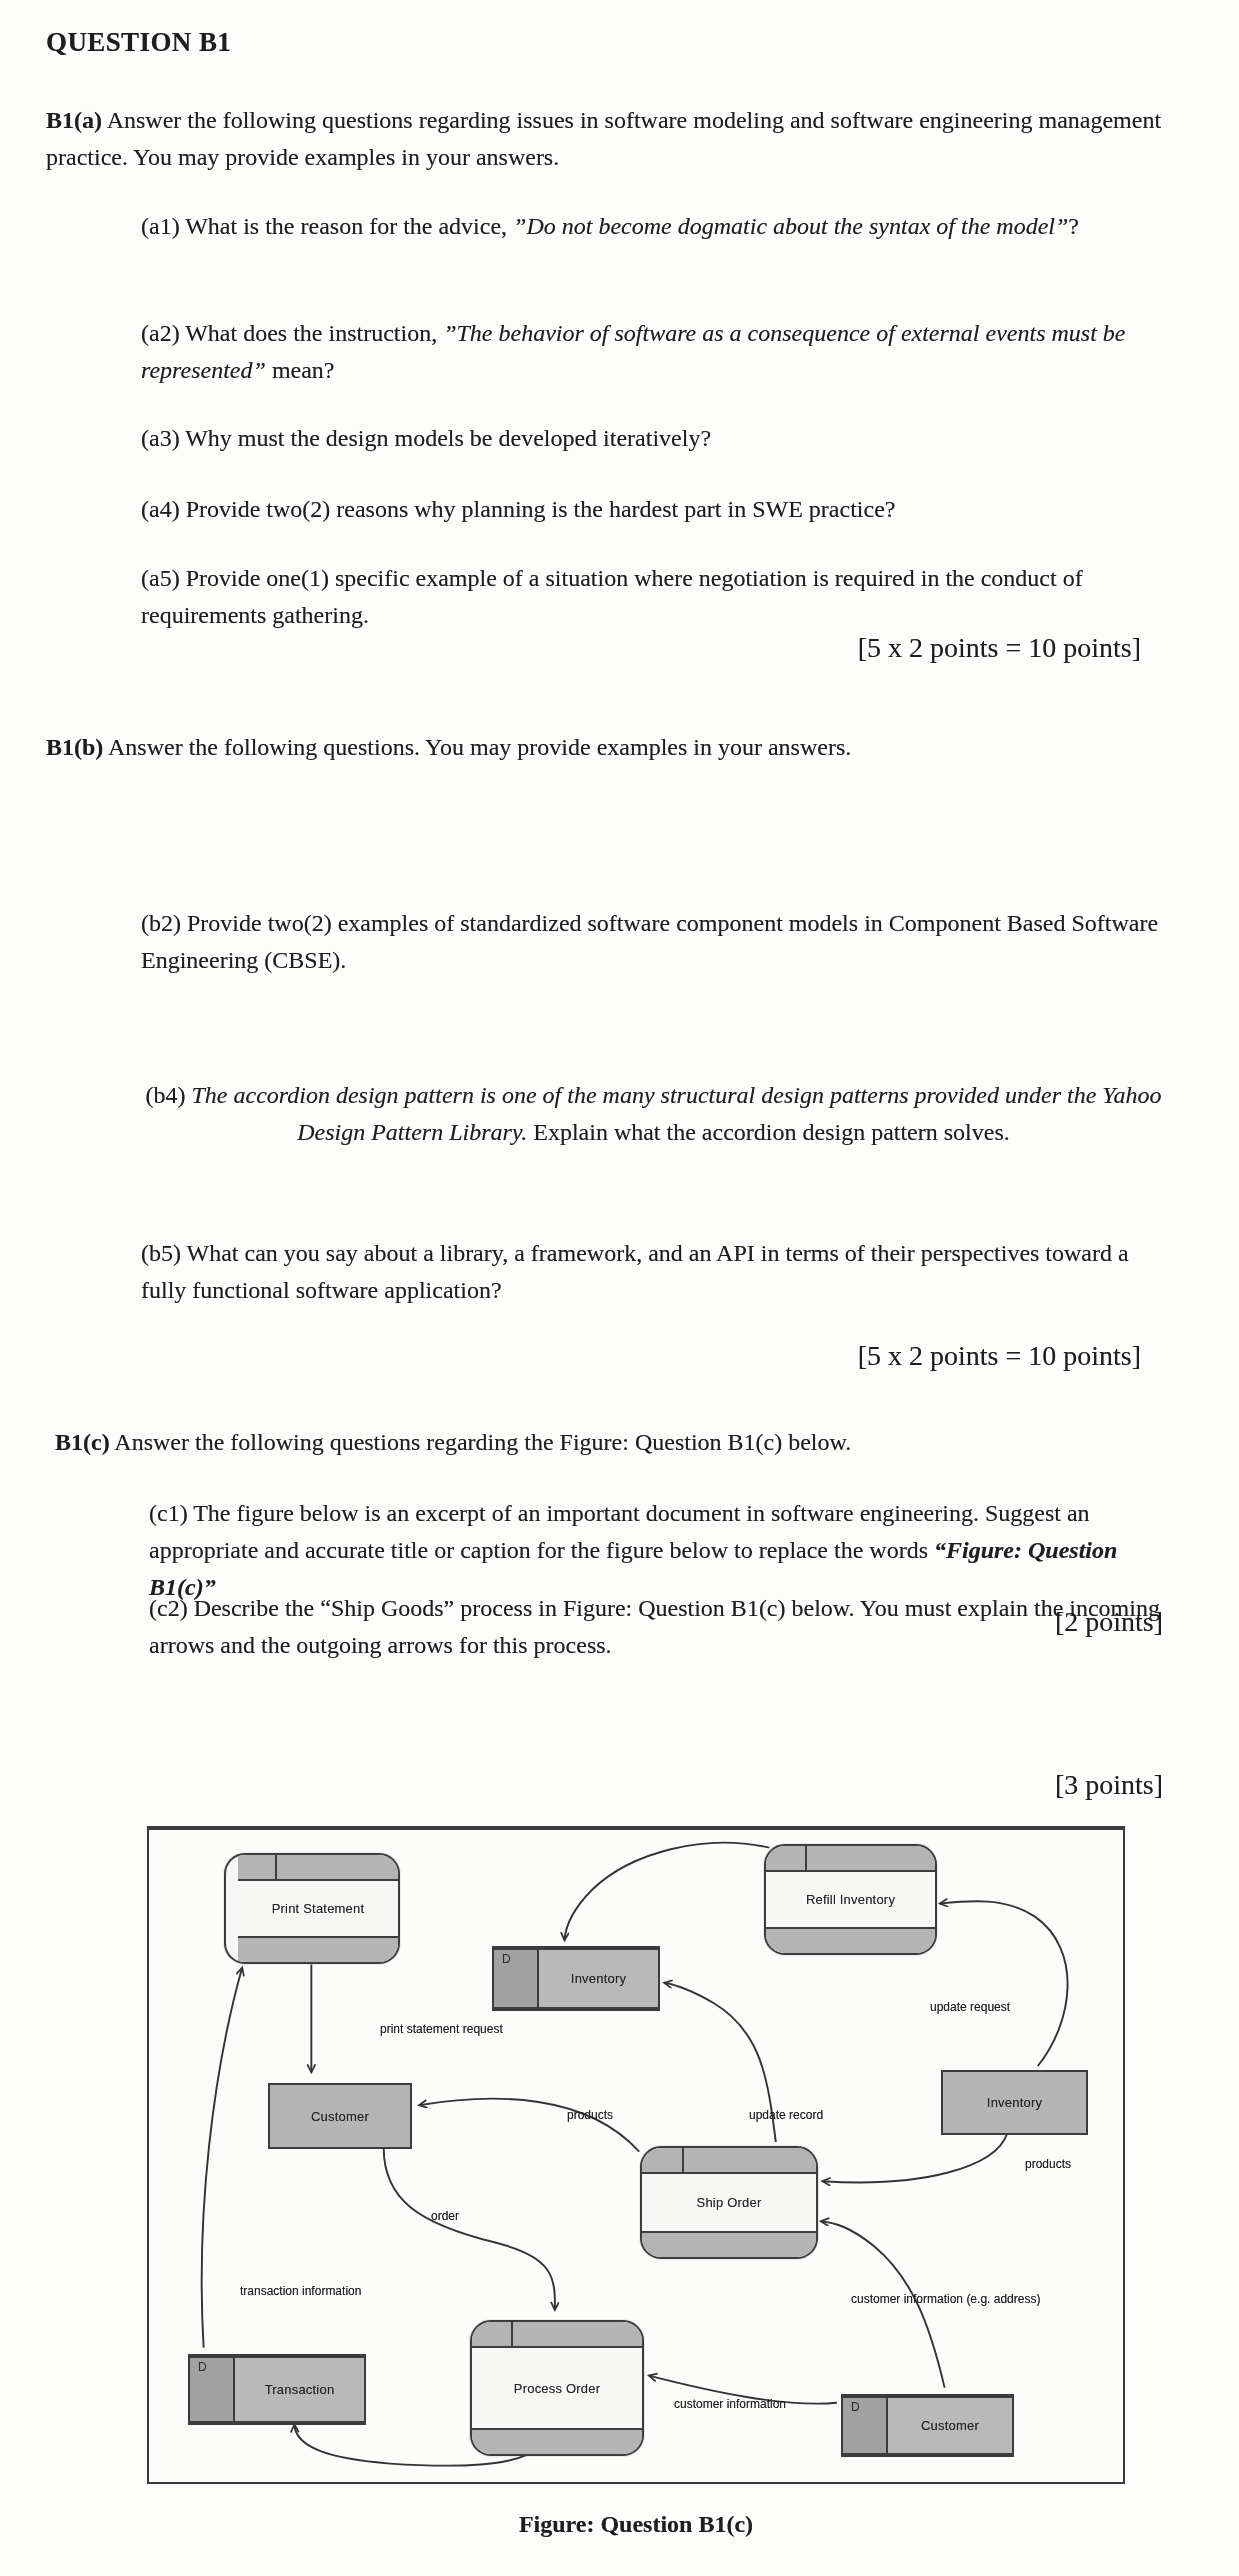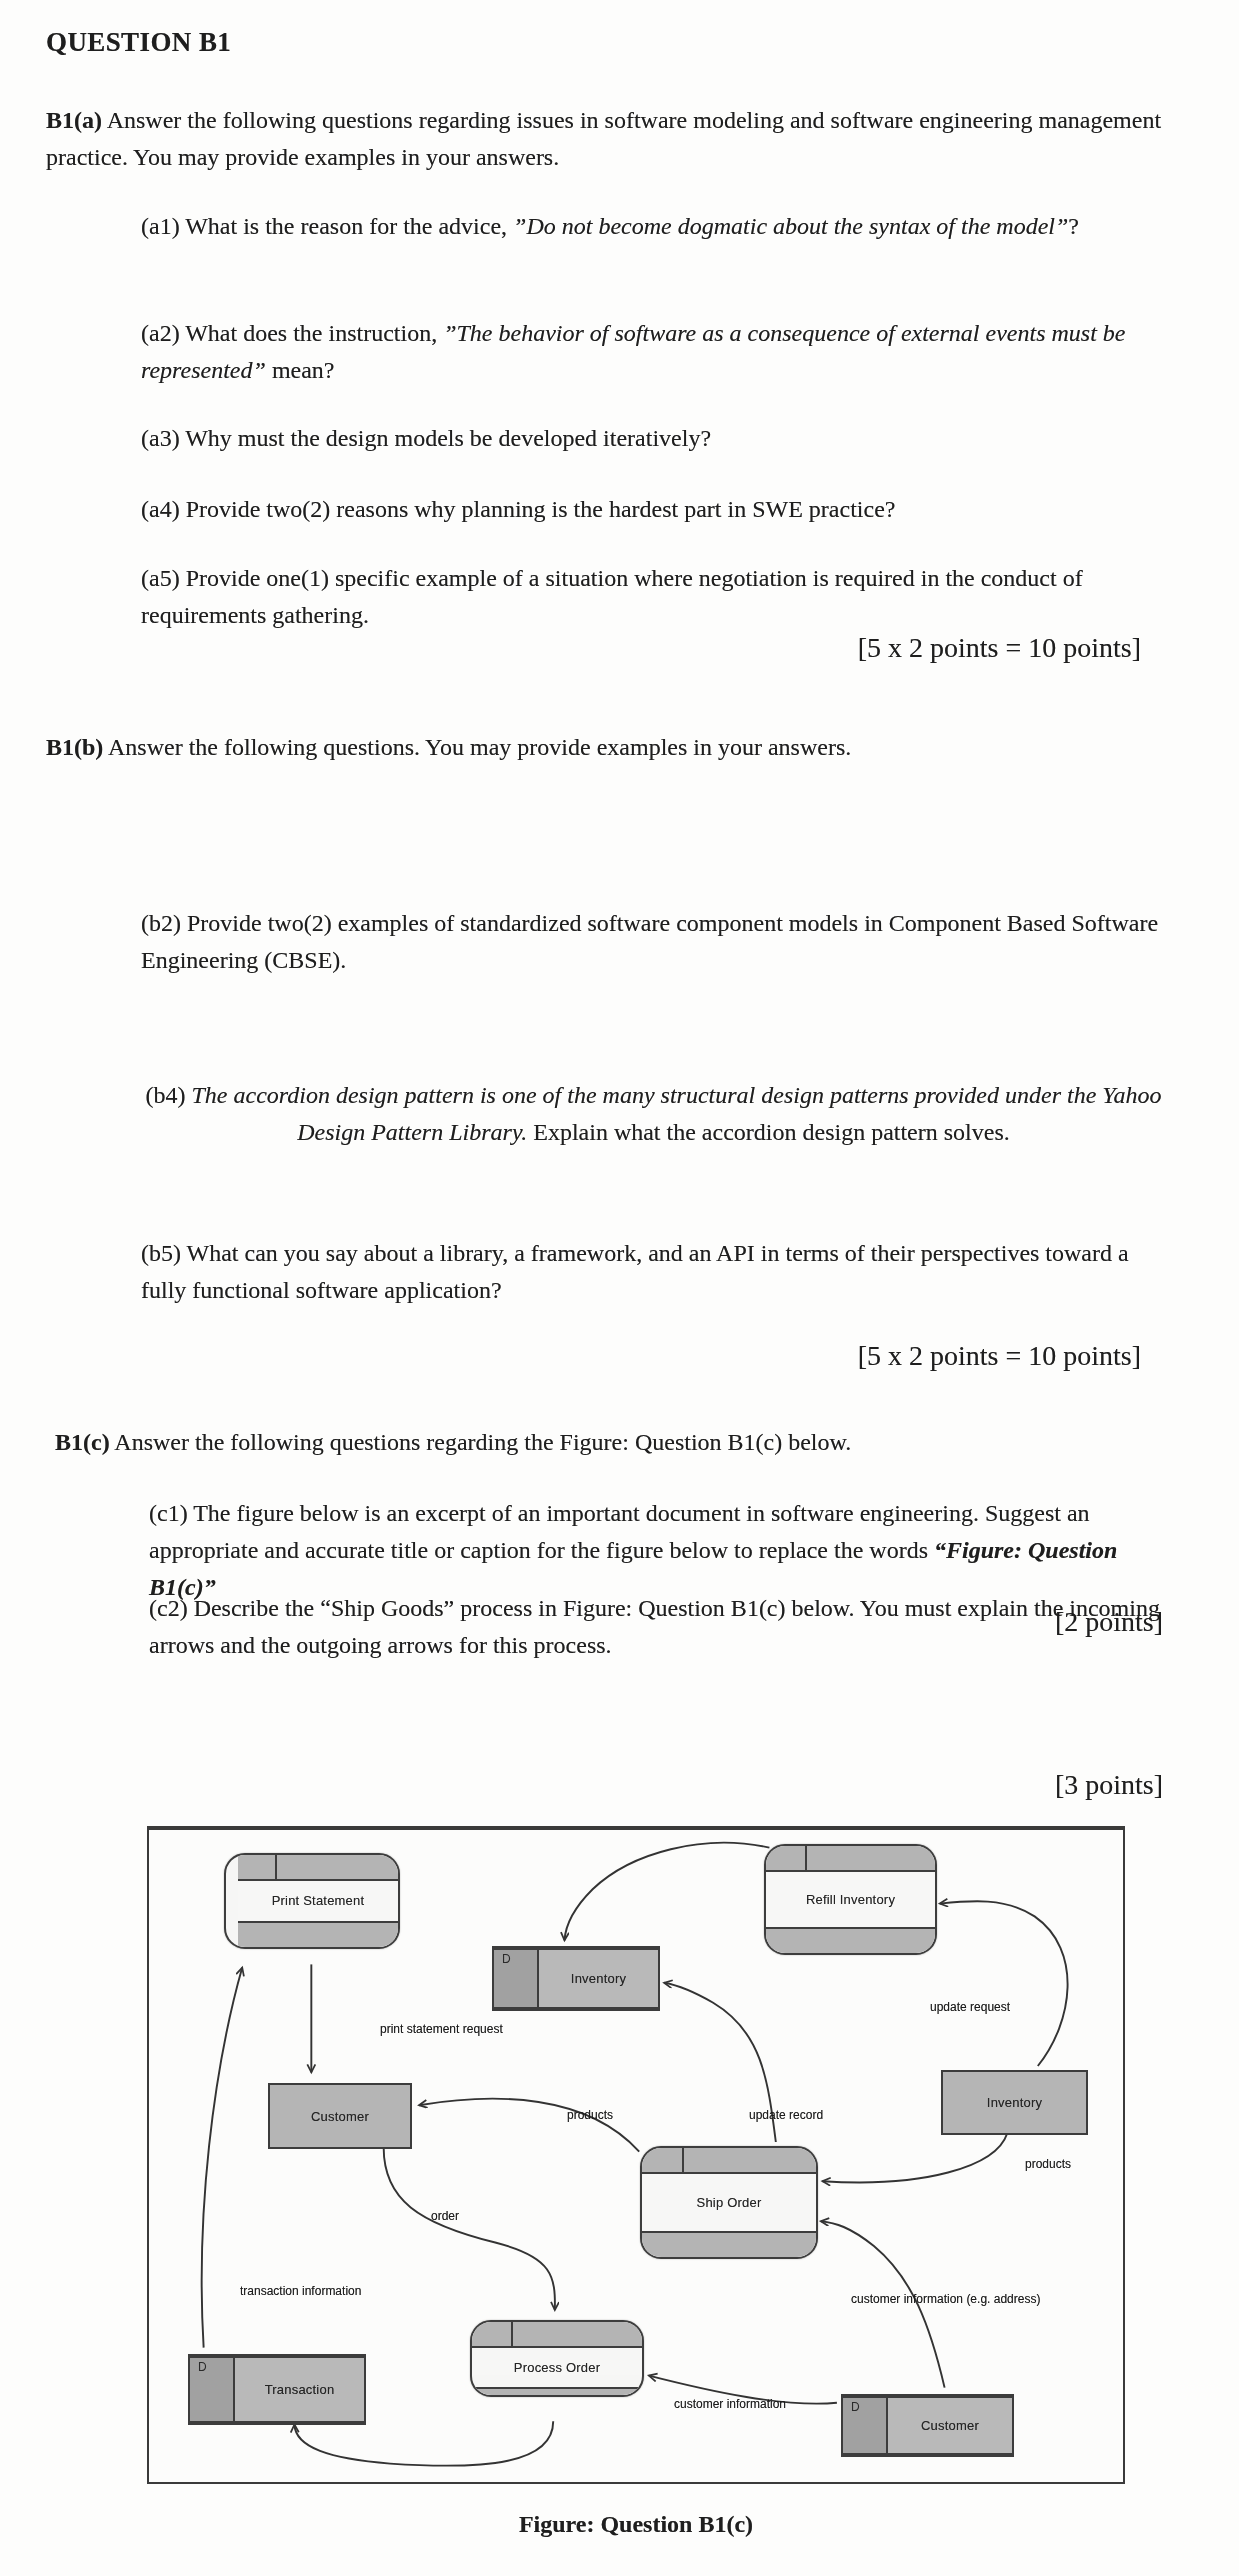--- a/index.html
+++ b/index.html
@@ -119,21 +119,21 @@
           <path d="M503,739 C503,792 420,800 300,792 C225,786 182,772 181,743" marker-end="url(#arr)"></path>
           <path d="M856,716 C790,722 700,702 622,682" marker-end="url(#arr)"></path>
           <path d="M990,697 C972,620 950,560 902,520 C872,496 854,491 836,489" marker-end="url(#arr)"></path>
           <path d="M1068,379 C1054,422 962,447 838,439" marker-end="url(#arr)"></path>
           <path d="M780,390 C770,310 762,252 702,216 C678,202 658,194 641,191" marker-end="url(#arr)"></path>
           <path d="M772,22 C690,4 600,28 552,74 C526,100 518,122 517,138" marker-end="url(#arr)"></path>
           <path d="M1106,295 C1150,240 1162,150 1102,108 C1066,84 1022,88 984,92" marker-end="url(#arr)"></path>
         </g>
       </svg>
 
-      <div class="process" style="left:75px;top:22.6px;width:176px;height:96px;padding-left:12px;">
+      <div class="process" style="left:75px;top:22.6px;width:176px;height:111px;padding-left:12px;">
         <div class="p-top">
             <div class="p-divider"></div>
           </div>
         <div class="p-mid">
             <span class="node-label">Print Statement</span>
           </div>
         <div class="p-bot"></div>
       </div>
 
       <div class="process" style="left:615px;top:13.7px;width:173px;height:111px;">
@@ -149,21 +149,21 @@
       <div class="process" style="left:491px;top:316px;width:178px;height:113px;">
         <div class="p-top">
             <div class="p-divider"></div>
           </div>
         <div class="p-mid">
             <span class="node-label">Ship Order</span>
           </div>
         <div class="p-bot"></div>
       </div>
 
-      <div class="process" style="left:321px;top:490px;width:174px;height:77px;gap:12px;">
+      <div class="process" style="left:321px;top:490px;width:174px;height:136px;gap:12px;">
         <div class="p-top">
             <div class="p-divider"></div>
           </div>
         <div class="p-mid">
             <span class="node-label">Process Order</span>
           </div>
         <div class="p-bot"></div>
       </div>
 
       <div class="store" style="left:343px;top:116px;width:168px;height:65px;">

